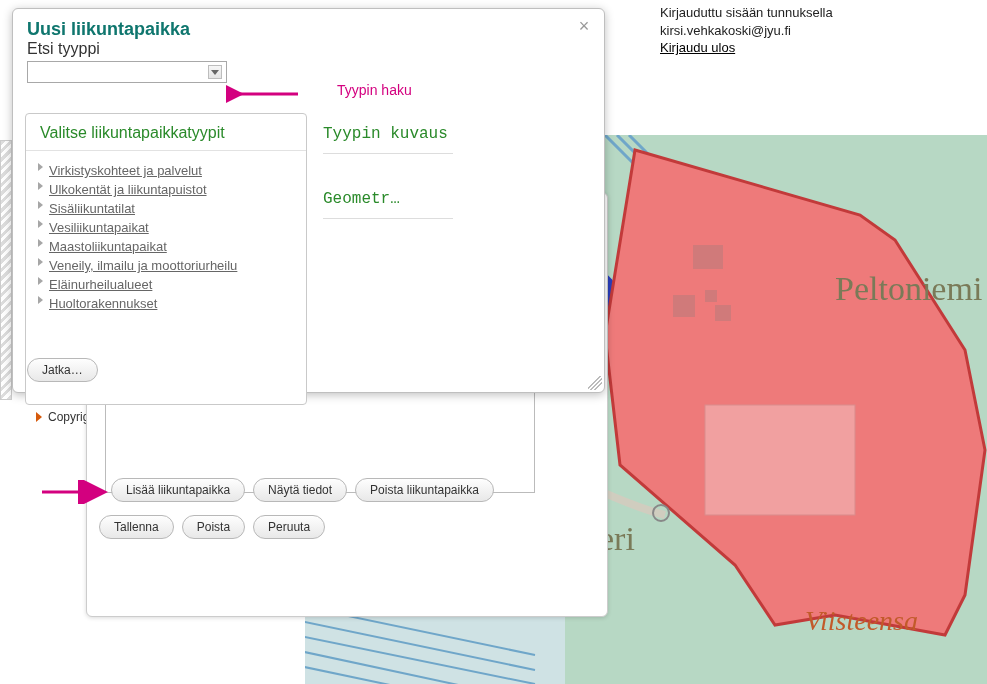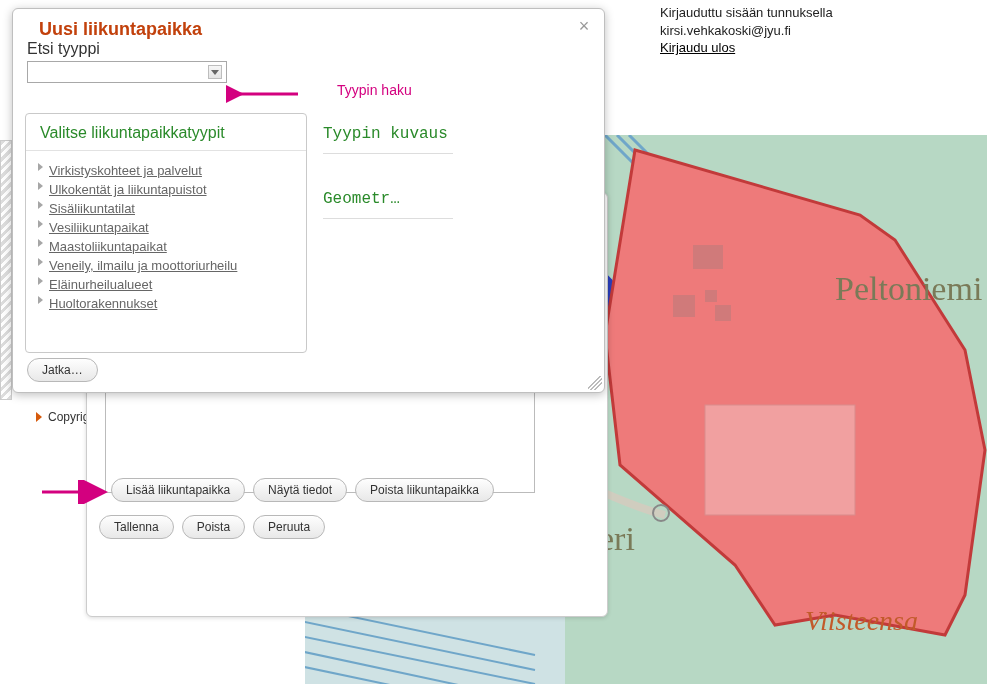--- a/index.html
+++ b/index.html
@@ -122,24 +122,23 @@
     width: 593px;
     height: 385px;
     background: #fff;
     border: 1px solid #bfbfbf;
     border-radius: 6px;
     box-shadow: 0 2px 10px rgba(0,0,0,0.25);
     z-index: 10;
     padding: 10px 14px 12px 14px;
   }
   .dialog-title {
-    color: #c2410c;
+    color: #0f766e;
     font-size: 18px;
     font-weight: 600;
-    margin-left: 12px;
   }
   .dialog-close {
     position: absolute;
     right: 10px;
     top: 8px;
     width: 20px;
     height: 20px;
     color: #999;
     font-size: 18px;
     text-align: center;
@@ -177,21 +176,21 @@
     border-right: 4px solid transparent;
     border-top: 5px solid #666;
   }
 
   
   .type-panel {
     position: absolute;
     left: 12px;
     top: 104px;
     width: 282px;
-    height: 240px;
+    height: 292px;
     border: 1px solid #c9c9c9;
     border-radius: 4px;
     background: #fff;
   }
   .type-panel-head {
     padding: 10px 12px 8px 14px;
     border-bottom: 1px solid #e2e2e2;
     color: #2a8a2a;
     font-size: 16px;
   }

